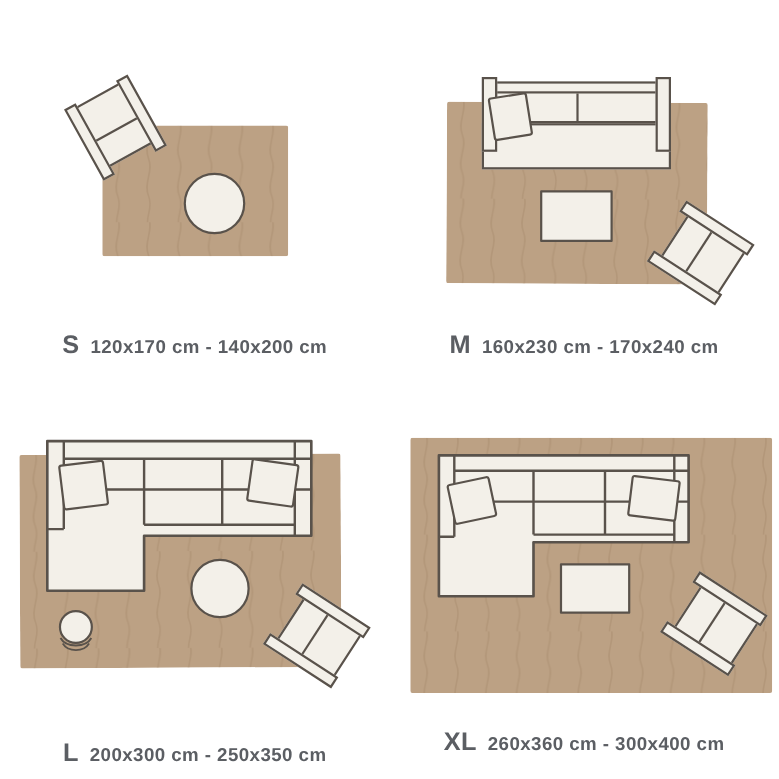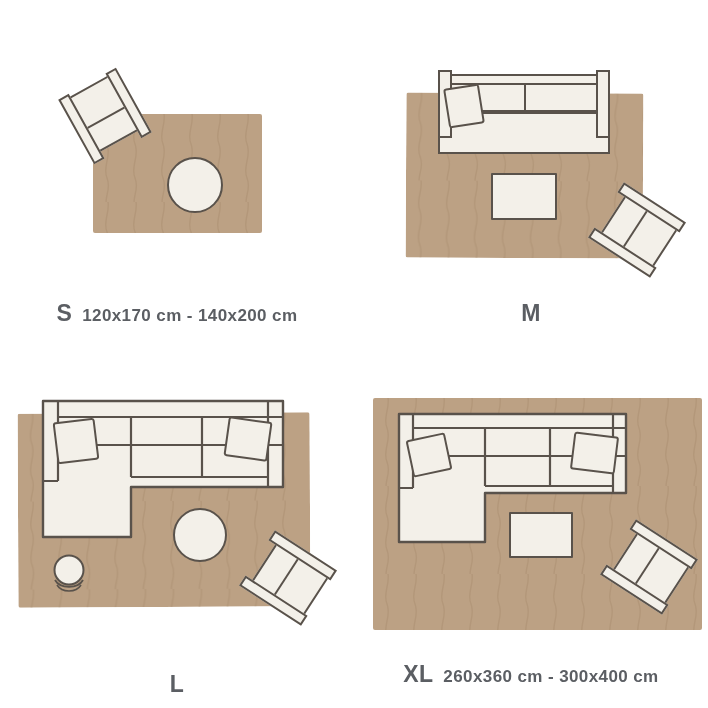--- a/index.html
+++ b/index.html
@@ -127,20 +127,21 @@
     <div class="armchair" style="left:604px;top:193px;transform:rotate(123deg)">
       <div class="seat">
         <div class="divider"></div>
       </div>
       <div class="arm left"></div>
       <div class="arm right"></div>
     </div>
 
     <div class="label-row" style="left:354px;top:300px;width:354px">
       <span class="size-letter">M</span>
+      <span class="size-range">160x230 cm - 170x240 cm</span>
     </div>
   </section>
 
   <section>
     <svg class="rug rug-l" style="left:18px;top:413px" width="292" height="194">
       <rect width="292" height="194" rx="2" fill="var(--rug)"></rect>
       <rect width="292" height="194" rx="2" fill="url(#rugtex)"></rect>
     </svg>
 
     <div class="round-table" style="left:173px;top:508px;width:54px;height:54px"></div>
@@ -162,20 +163,21 @@
     <div class="armchair" style="left:255px;top:541px;transform:rotate(123deg)">
       <div class="seat">
         <div class="divider"></div>
       </div>
       <div class="arm left"></div>
       <div class="arm right"></div>
     </div>
 
     <div class="label-row" style="left:0;top:671px;width:354px">
       <span class="size-letter">L</span>
+      <span class="size-range">200x300 cm - 250x350 cm</span>
     </div>
   </section>
 
   <section>
     <svg class="rug" style="left:373px;top:398px" width="329" height="232">
       <rect width="329" height="232" rx="2" fill="var(--rug)"></rect>
       <rect width="329" height="232" rx="2" fill="url(#rugtex)"></rect>
     </svg>
 
     <div class="coffee-table" style="left:509px;top:512px;width:64px;height:46px"></div>

